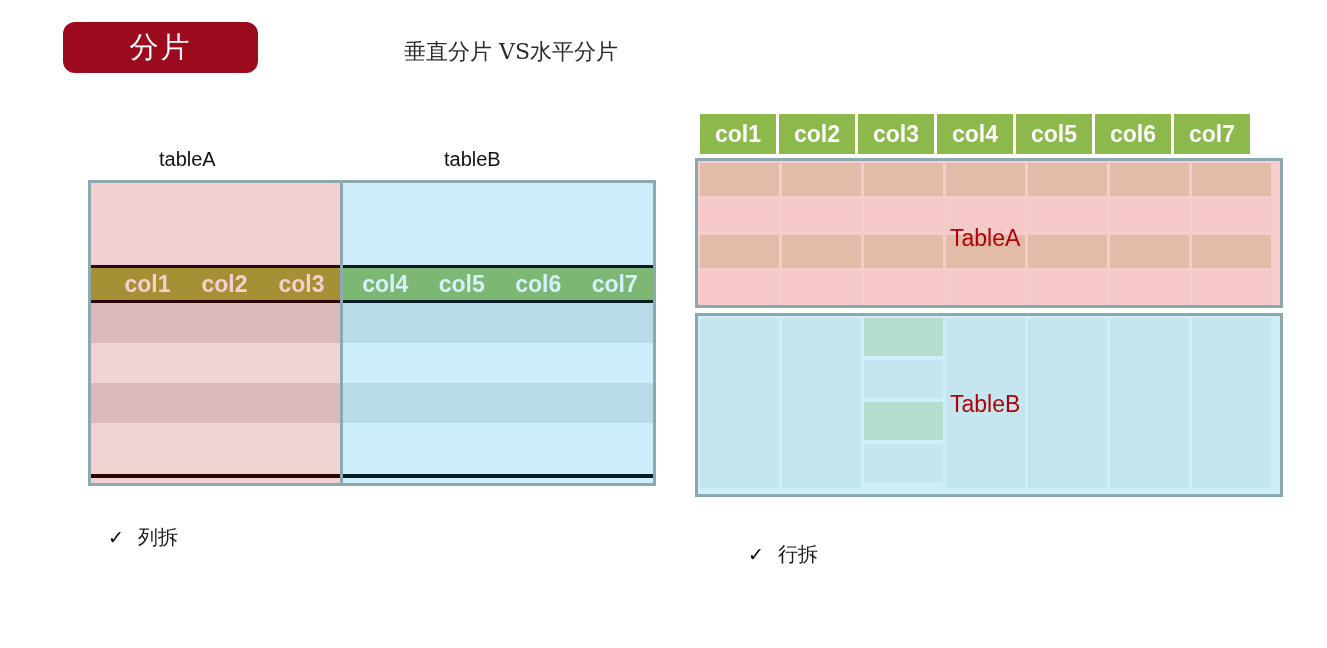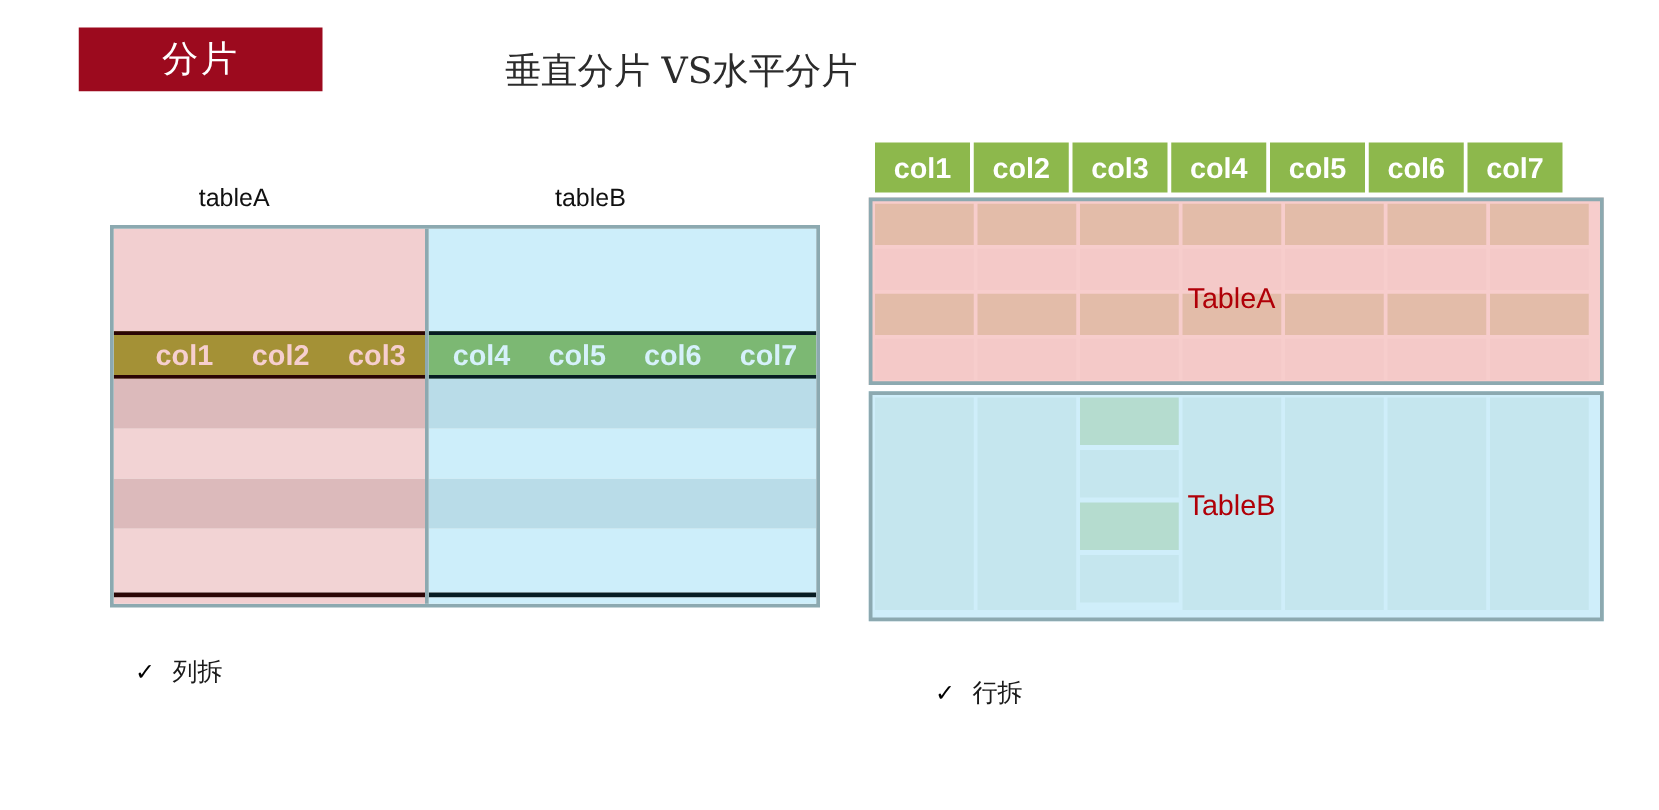--- a/index.html
+++ b/index.html
@@ -17,38 +17,38 @@
   }
 
   
   #title-badge {
     position: absolute;
     left: 63px;
     top: 22px;
     width: 195px;
     height: 51px;
     background: #9C0A1E;
-    border-radius: 0;
+    border-radius: 12px;
     display: flex;
     align-items: center;
     justify-content: center;
   }
   #title-badge .txt {
     color: #ffffff;
     font-family: "DejaVu Serif", serif;
     font-size: 29px;
     letter-spacing: 2px;
   }
 
   #subtitle {
     position: absolute;
     left: 404px;
     top: 37px;
     font-family: "DejaVu Serif", serif;
-    font-size: 29px;
+    font-size: 22px;
     color: #2b2b2b;
     white-space: nowrap;
   }
 
   
   #left-diagram {
     position: absolute;
     left: 88px;
     top: 148px;
   }

